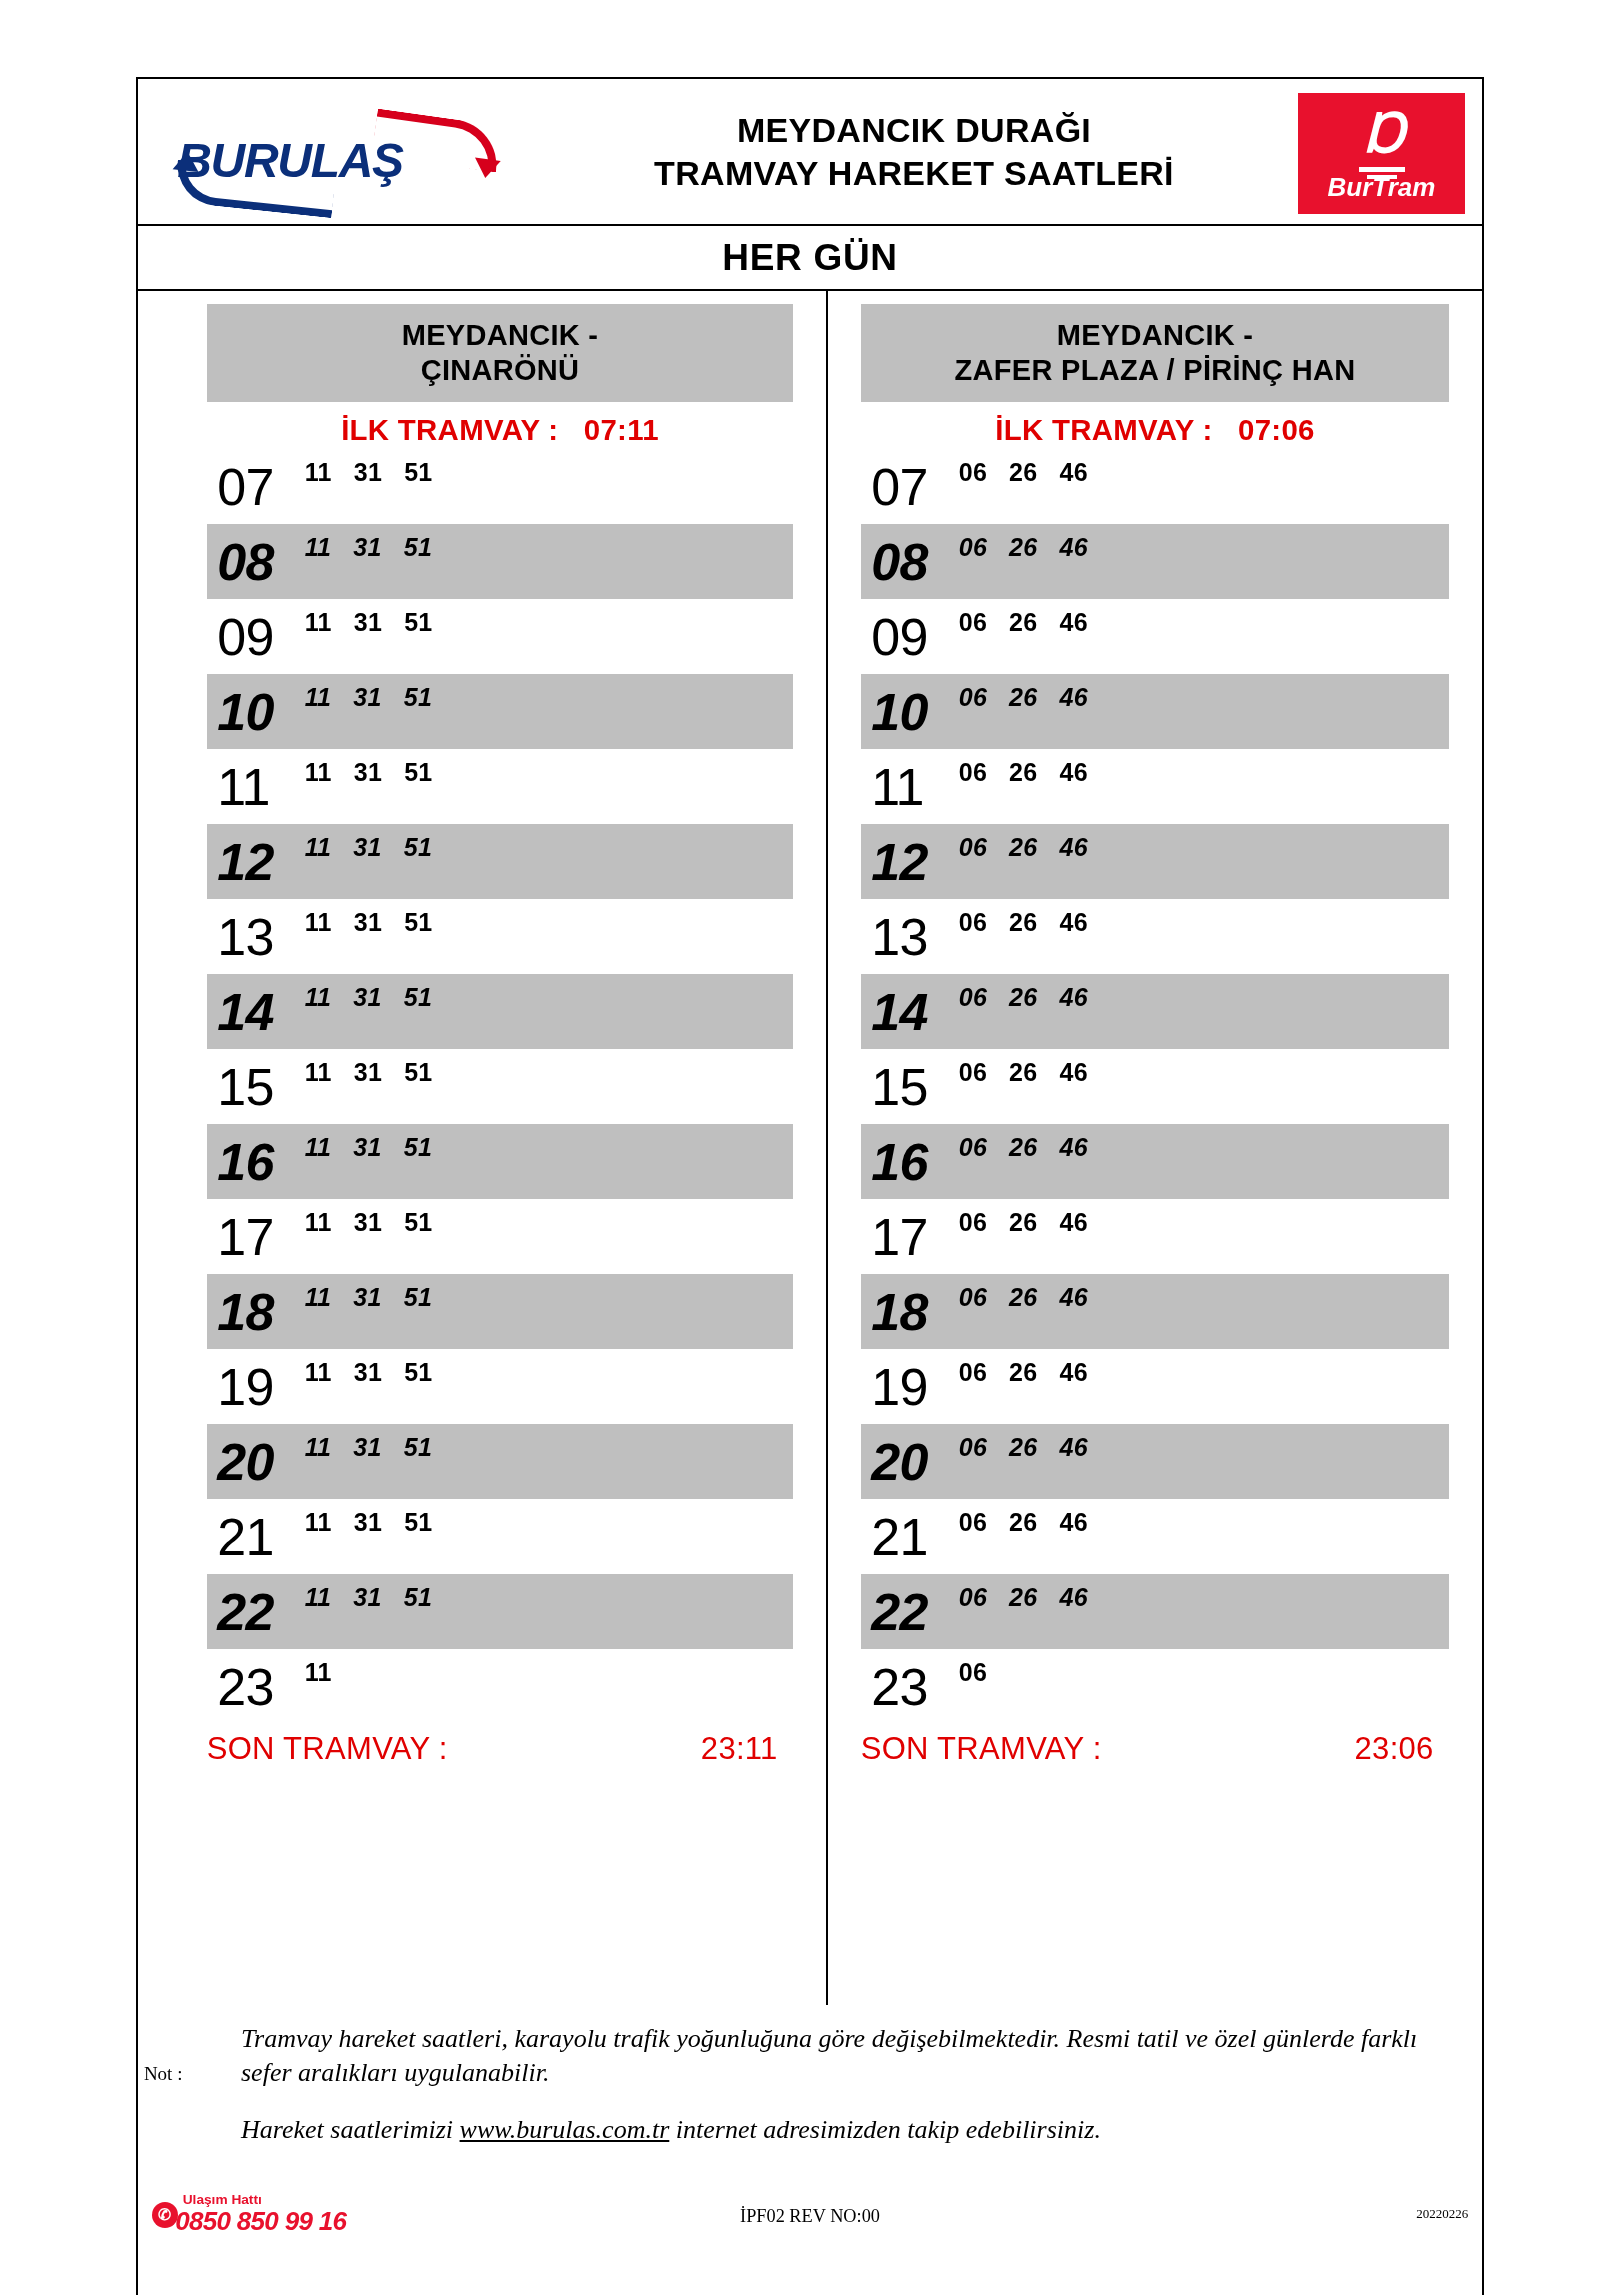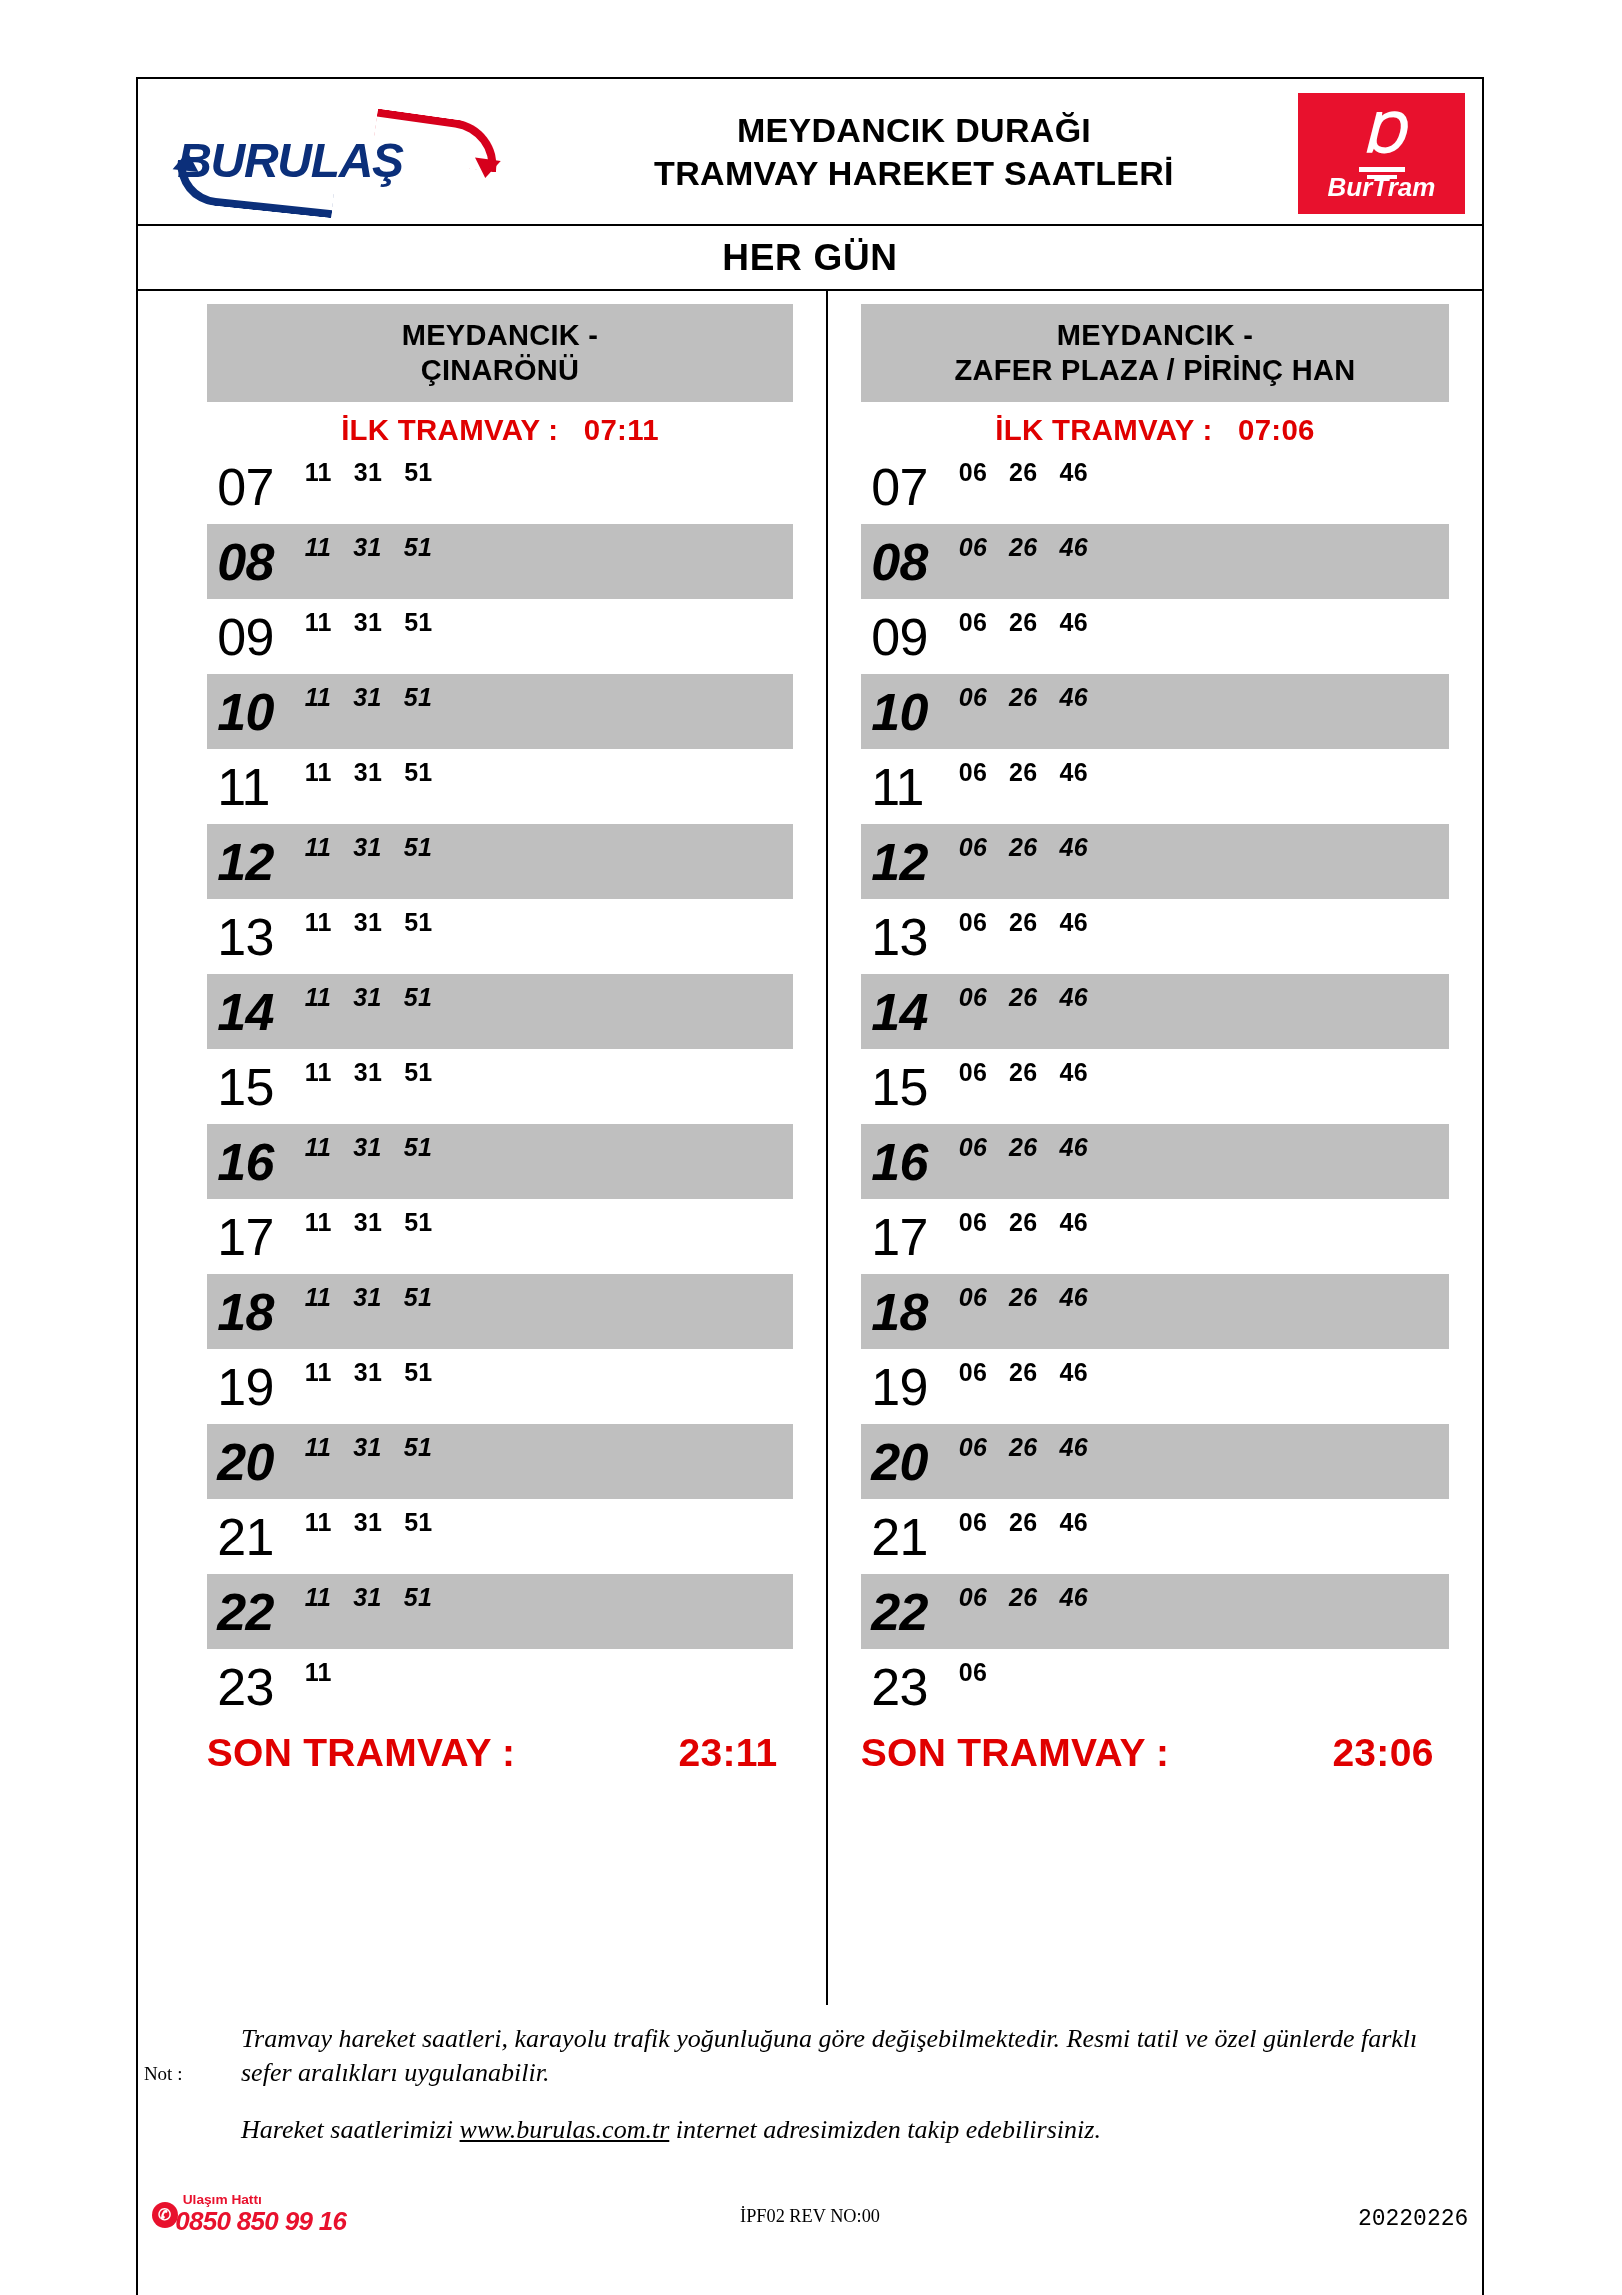--- a/index.html
+++ b/index.html
@@ -258,22 +258,22 @@
   }
   .row .mins span {
     font-size: 25px;
     font-weight: bold;
     margin-right: 22px;
     letter-spacing: 0.3px;
   }
 
   .last-tram {
     color: #e00000;
-    font-size: 39px;
-    font-weight: bold;
+    font-size: 31px;
+    font-weight: normal;
     margin: 6.5px 17px 0 17px;
     display: flex;
     justify-content: space-between;
     letter-spacing: 0.3px;
   }
   .last-tram .lbl { }
   .last-tram .val { padding-right: 15.7px; }
 
   
   .note {
@@ -357,22 +357,22 @@
     left: 0; right: 0;
     top: 19.6px;
     text-align: center;
     font-size: 18.3px;
     font-family: "Liberation Serif", serif;
   }
   .datecode {
     position: absolute;
     right: 15.7px;
     top: 19.6px;
-    font-size: 23px;
-    font-family: Liberation Mono, monospace;
+    font-size: 13px;
+    font-family: Liberation Serif, serif;
   }
 </style>
 </head>
 <body>
 
 <div class="page">
 
   <div class="frame">
 
     <div class="header">

